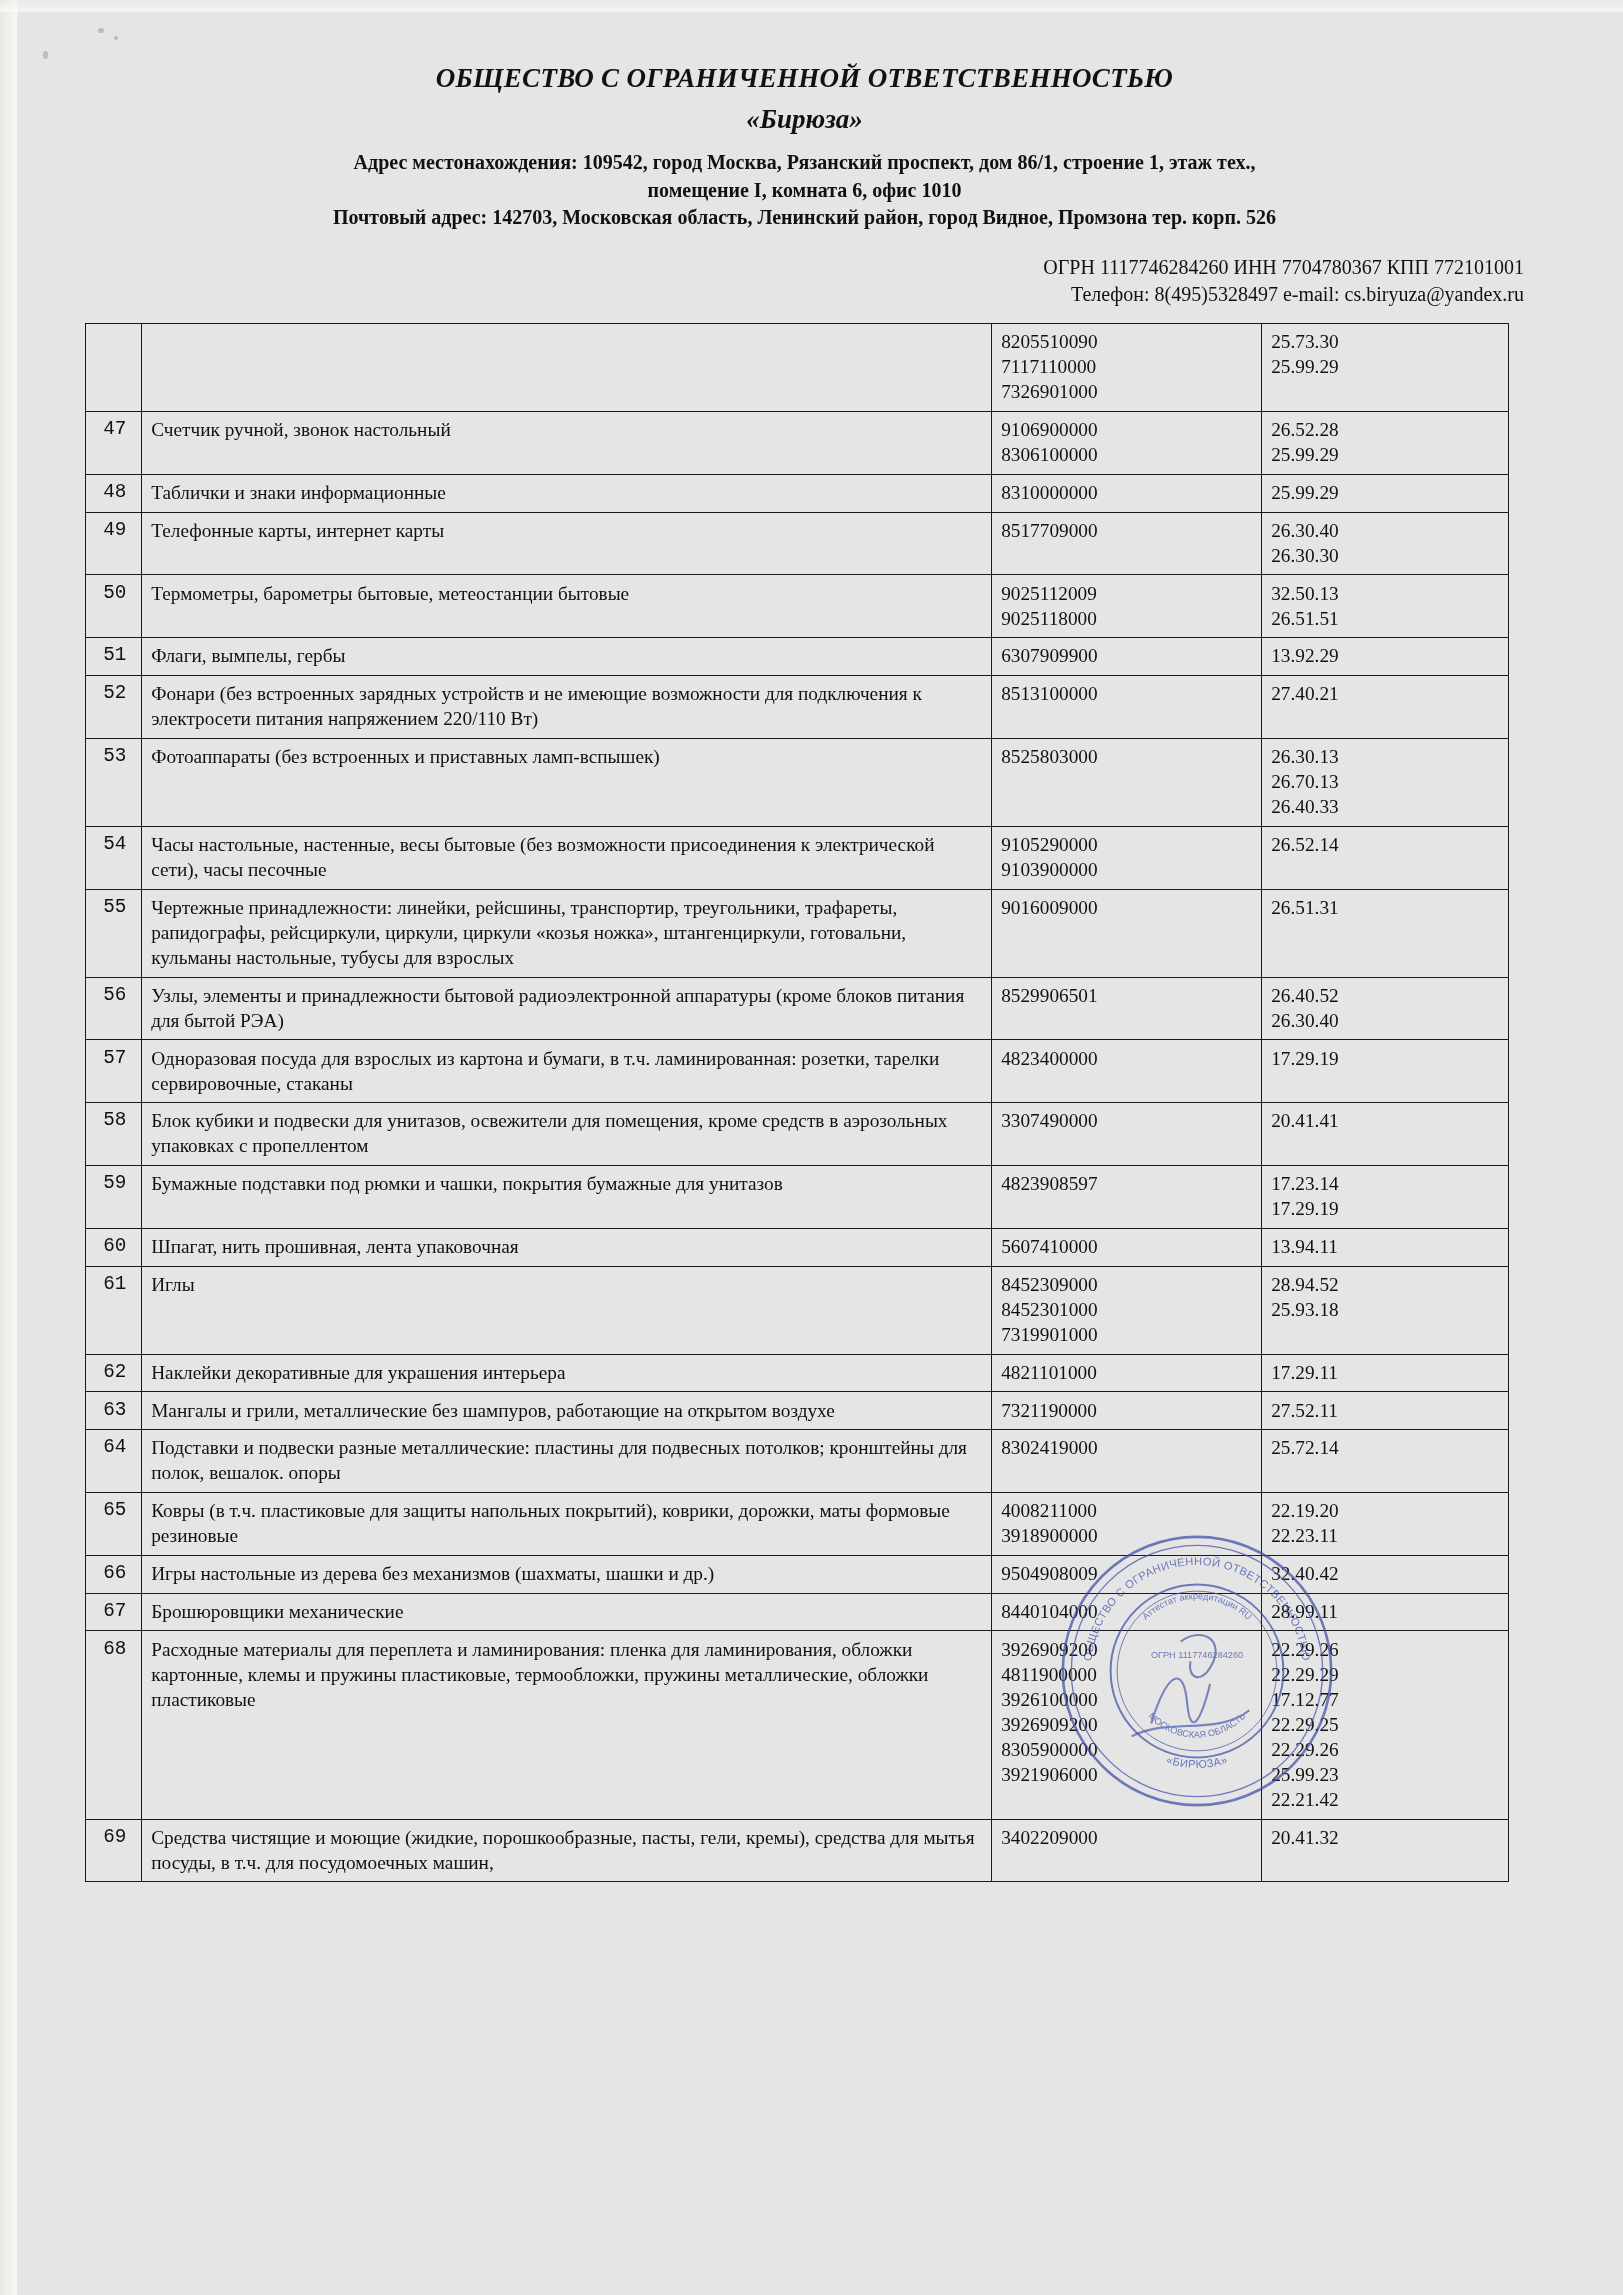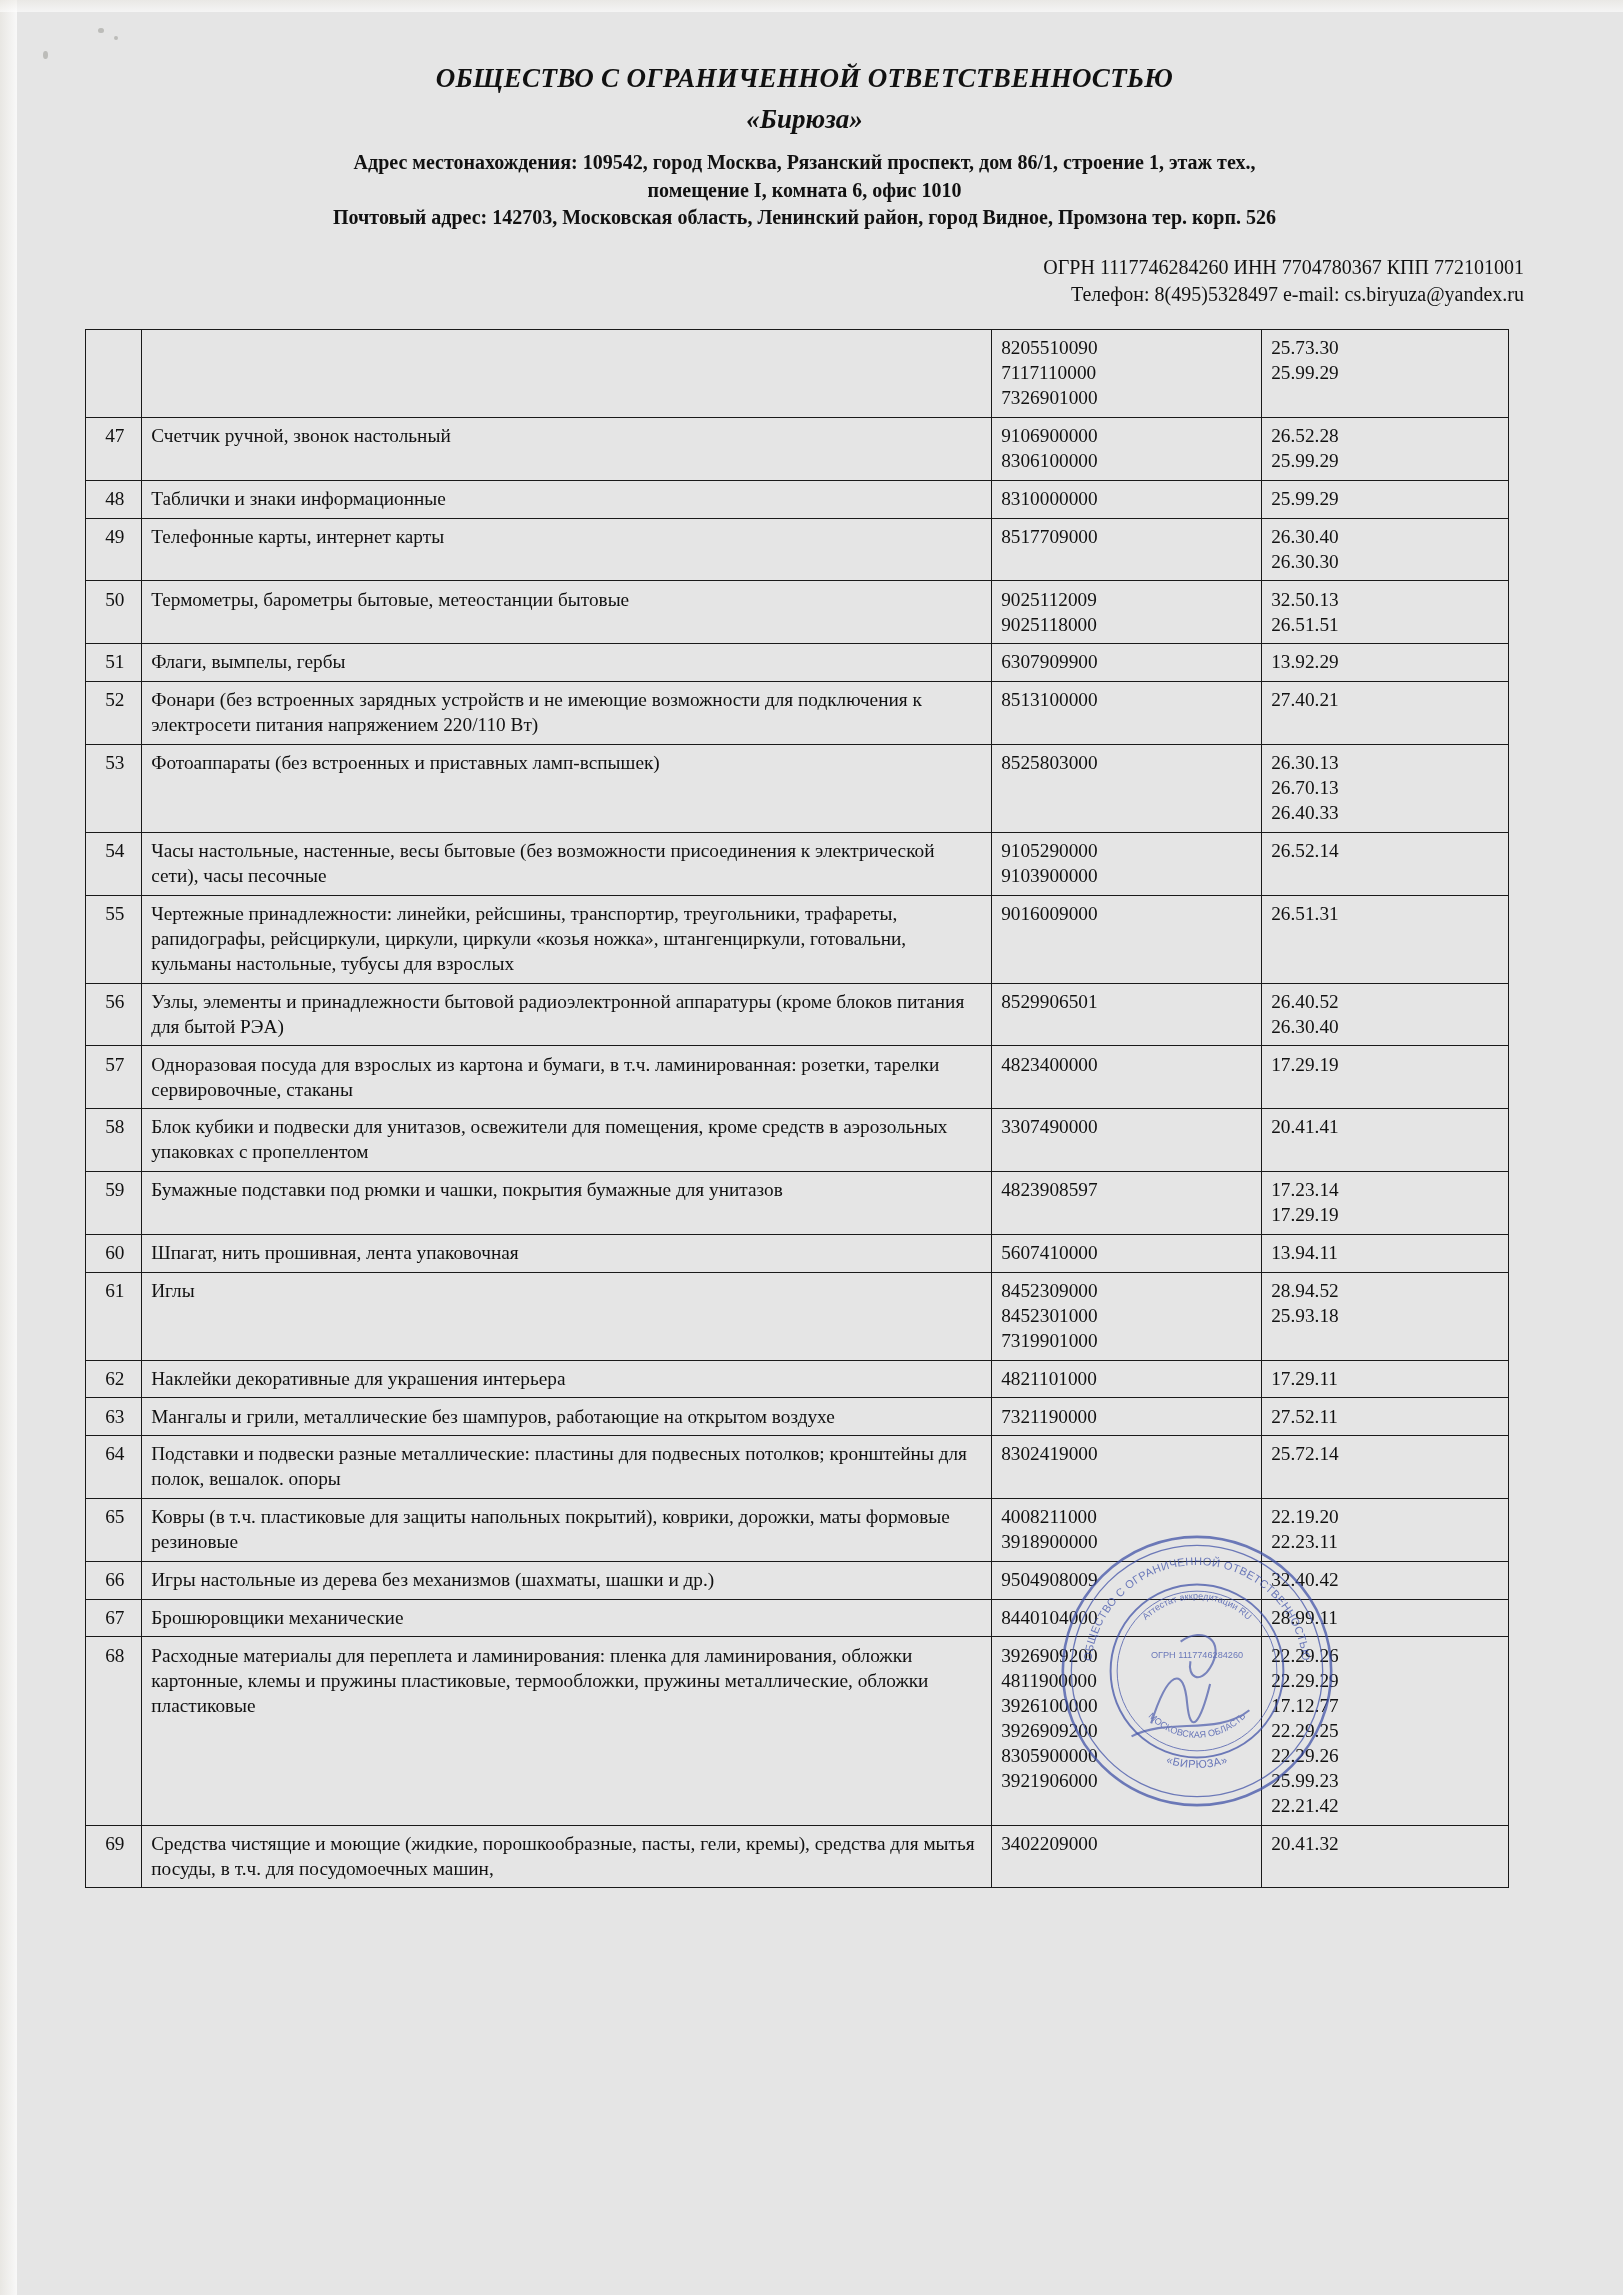--- a/index.html
+++ b/index.html
@@ -72,37 +72,37 @@
     font-weight: bold;
   }
   .addr-line { display: block; }
   .reg-block {
     margin-top: 22px;
     text-align: right;
     font-size: 20px;
     line-height: 1.38;
   }
   table.main {
-    margin-top: 20px;
+    margin-top: 14px;
     border-collapse: collapse;
     width: 1423px;
     table-layout: fixed;
     font-size: 19.3px;
   }
   table.main td {
     border: 1px solid #1a1a1a;
     vertical-align: top;
     padding: 5.2px 6.5px 6.5px 9.2px;
     line-height: 1.3;
   }
   col.c-num { width: 56px; }
   col.c-name { width: 850px; }
   col.c-code { width: 270px; }
   col.c-okpd { width: 247px; }
-  td.num { text-align: center; padding-left: 0; padding-right: 0; }
+  td.num { text-align: center; padding-left: 0; padding-right: 0; font-family: Liberation Mono, monospace; }
   td.codes, td.okpd { padding-left: 10.5px; }
   .stack span { display: block; }
   
   .stamp {
     position: absolute;
     left: 1053px;
     top: 1527px;
     width: 288px;
     height: 288px;
     pointer-events: none;

